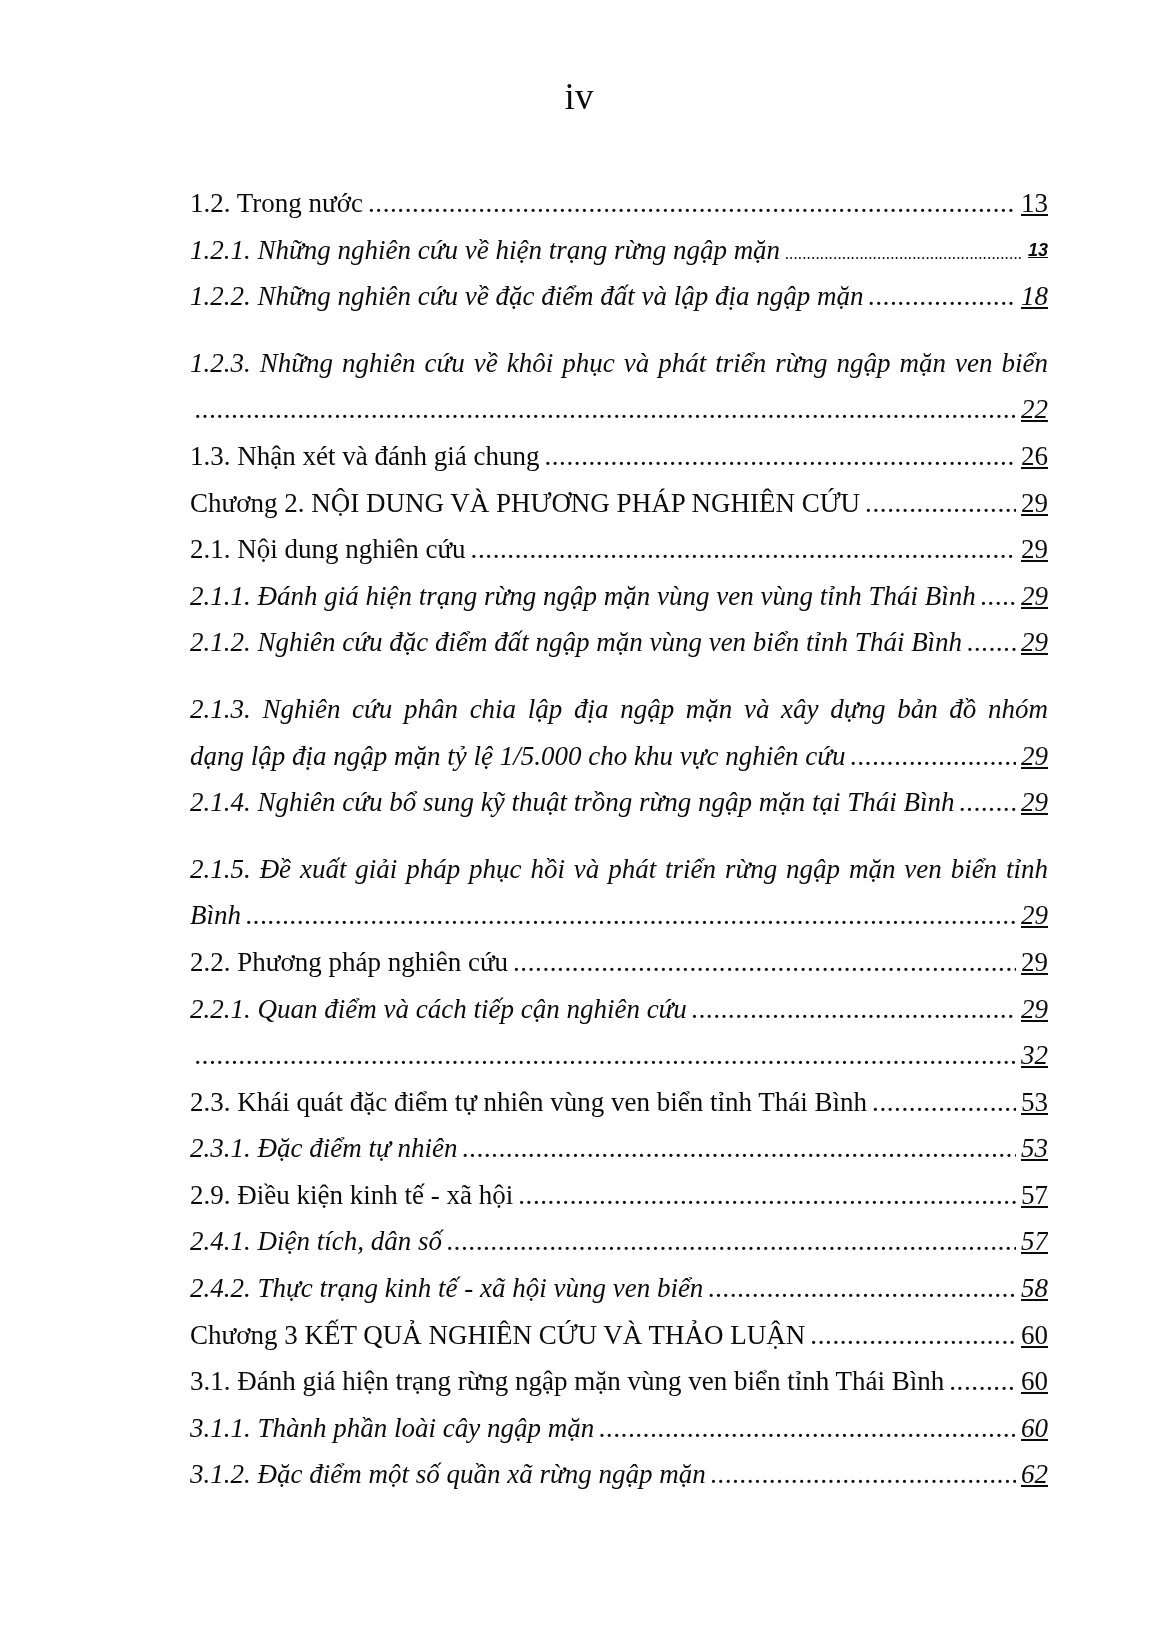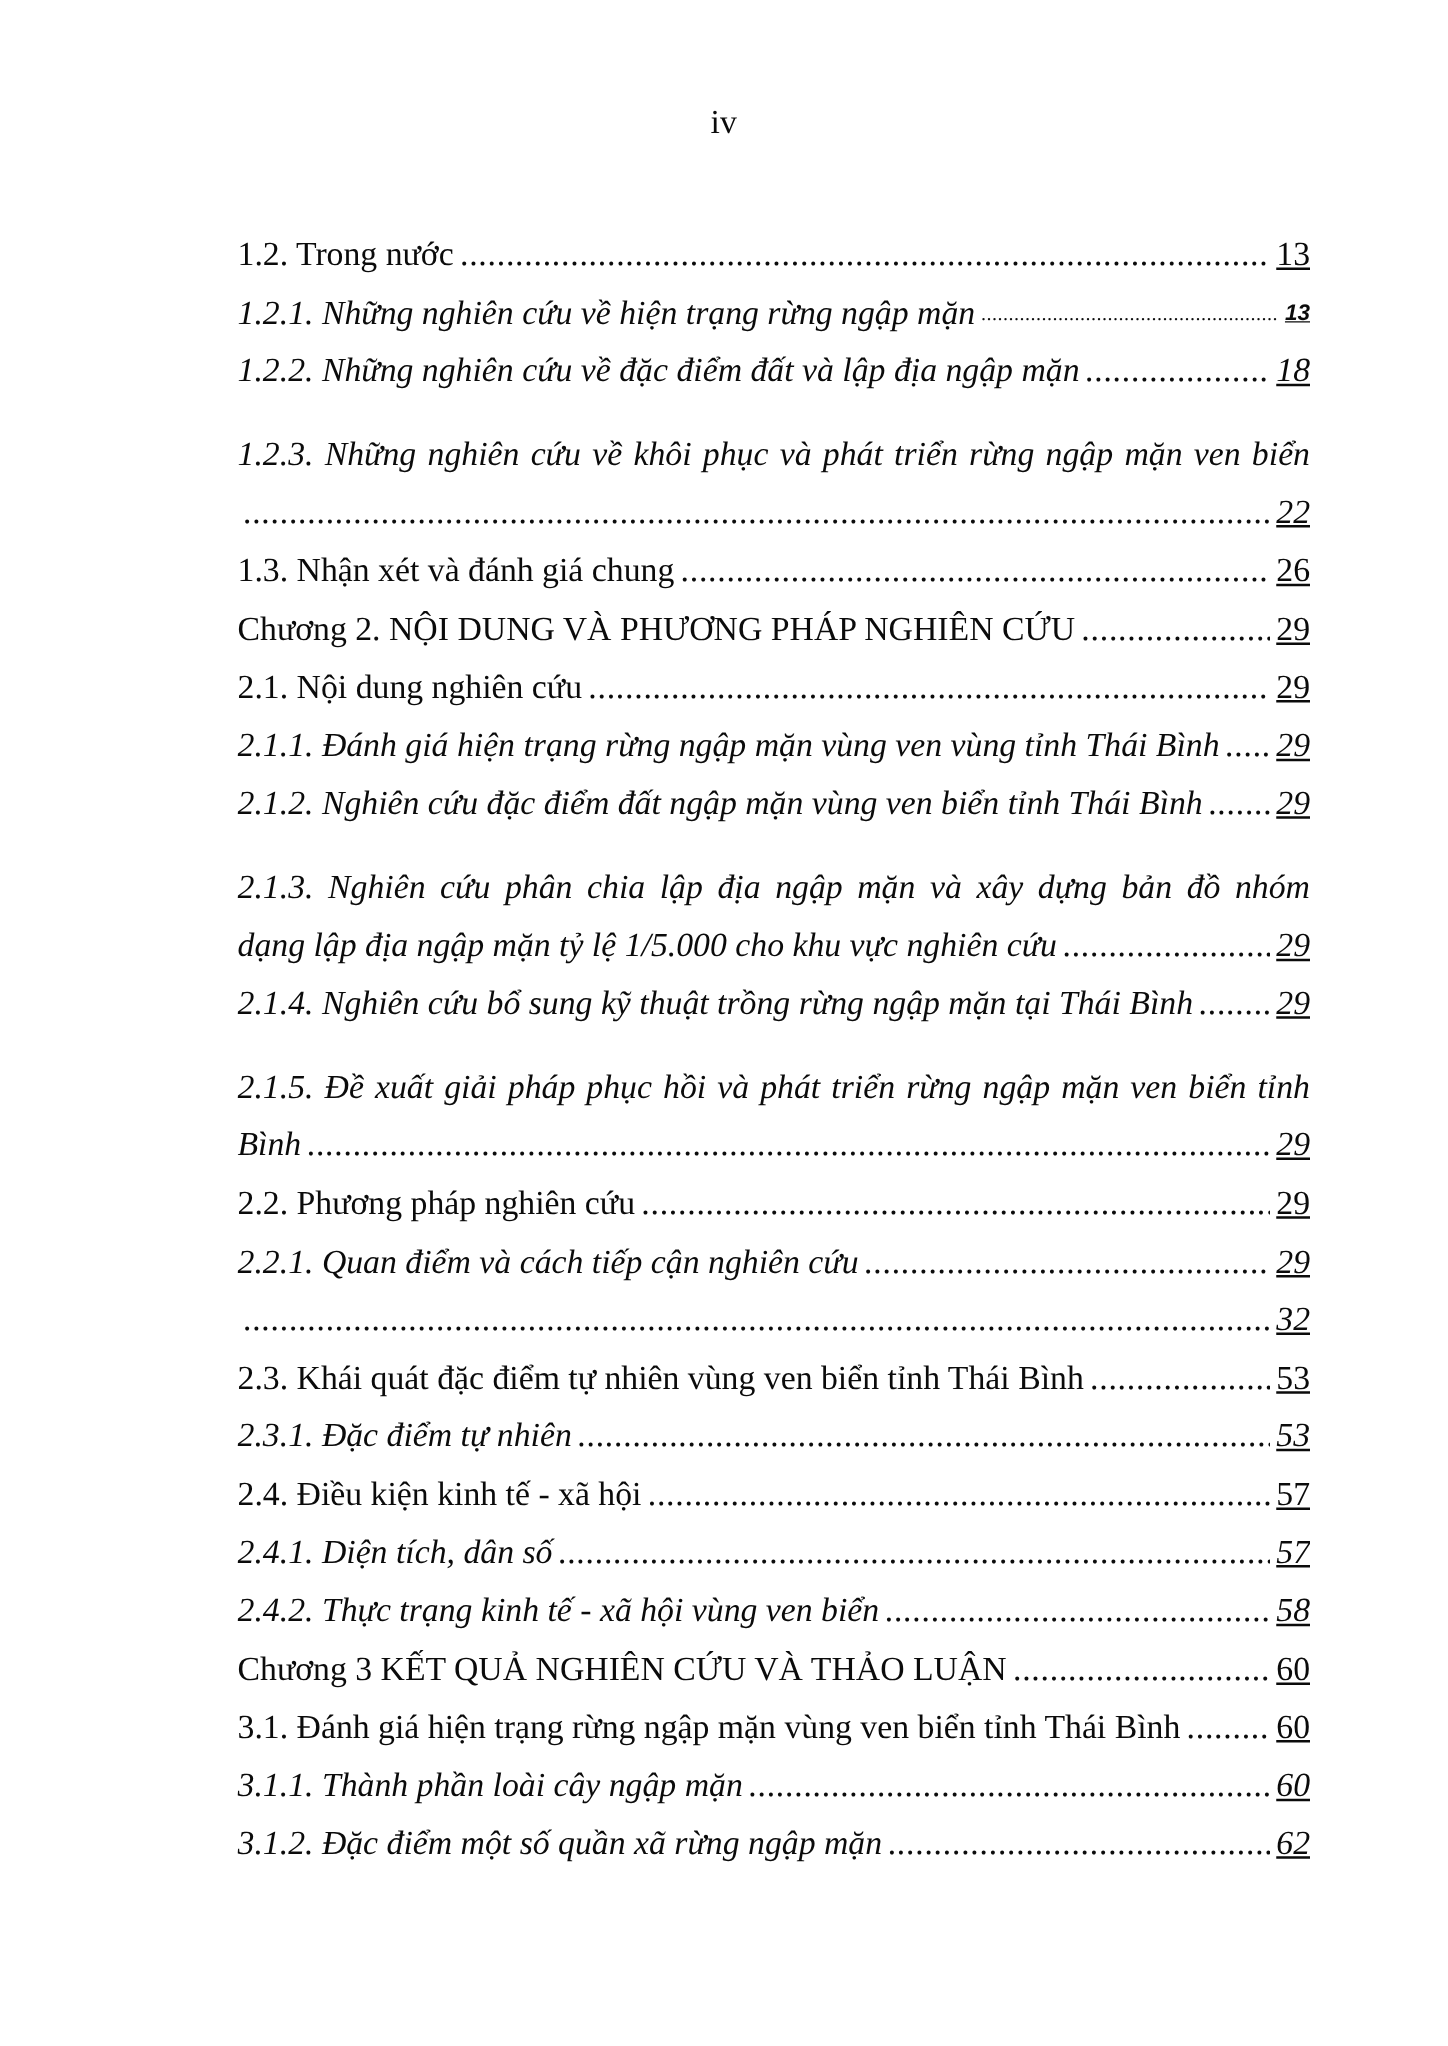--- a/index.html
+++ b/index.html
@@ -15,35 +15,35 @@
     font-family: "Liberation Serif", "DejaVu Serif", serif;
     color: #0b0b0b;
     overflow: hidden;
   }
   .pageno {
     position: absolute;
     top: 82px;
     left: 0;
     width: 100%;
     text-align: center;
-    font-size: 27px;
+    font-size: 37px;
     line-height: 30px;
   }
   .toc {
     position: absolute;
     left: 190px;
     top: 180px;
     width: 858px;
     font-size: 27px;
   }
   .row {
     height: 46.6px;
     line-height: 46.6px;
     display: flex;
-    align-items: center;
+    align-items: flex-start;
     overflow: hidden;
   }
   .row.justify {
     display: block;
     text-align: justify;
     text-align-last: justify;
     white-space: normal;
     margin-top: 20px;
   }
   .it { font-style: italic; }
@@ -187,21 +187,21 @@
       <span class="pagenum">53</span>
     </div>
 
     <div class="row it">
       <span class="label">2.3.1. Đặc điểm tự nhiên</span>
       <span class="leader"></span>
       <span class="pagenum">53</span>
     </div>
 
     <div class="row">
-      <span class="label">2.4. Điều kiện kinh tế - xã hội</span>
+      <span class="label">2.9. Điều kiện kinh tế - xã hội</span>
       <span class="leader"></span>
       <span class="pagenum">57</span>
     </div>
 
     <div class="row it">
       <span class="label">2.4.1. Diện tích, dân số</span>
       <span class="leader"></span>
       <span class="pagenum">57</span>
     </div>
 

